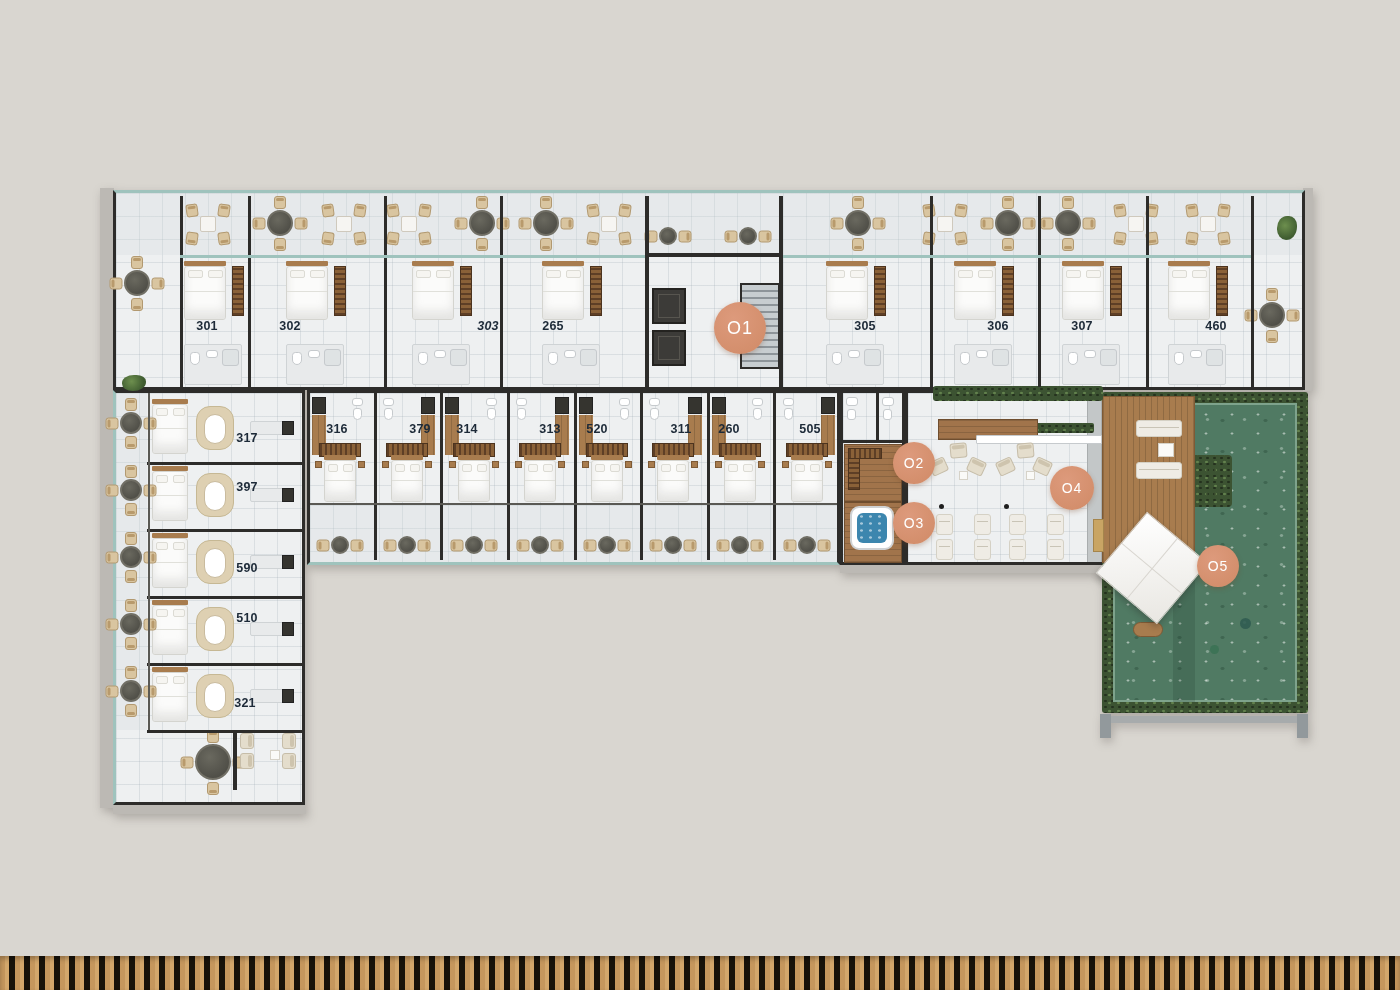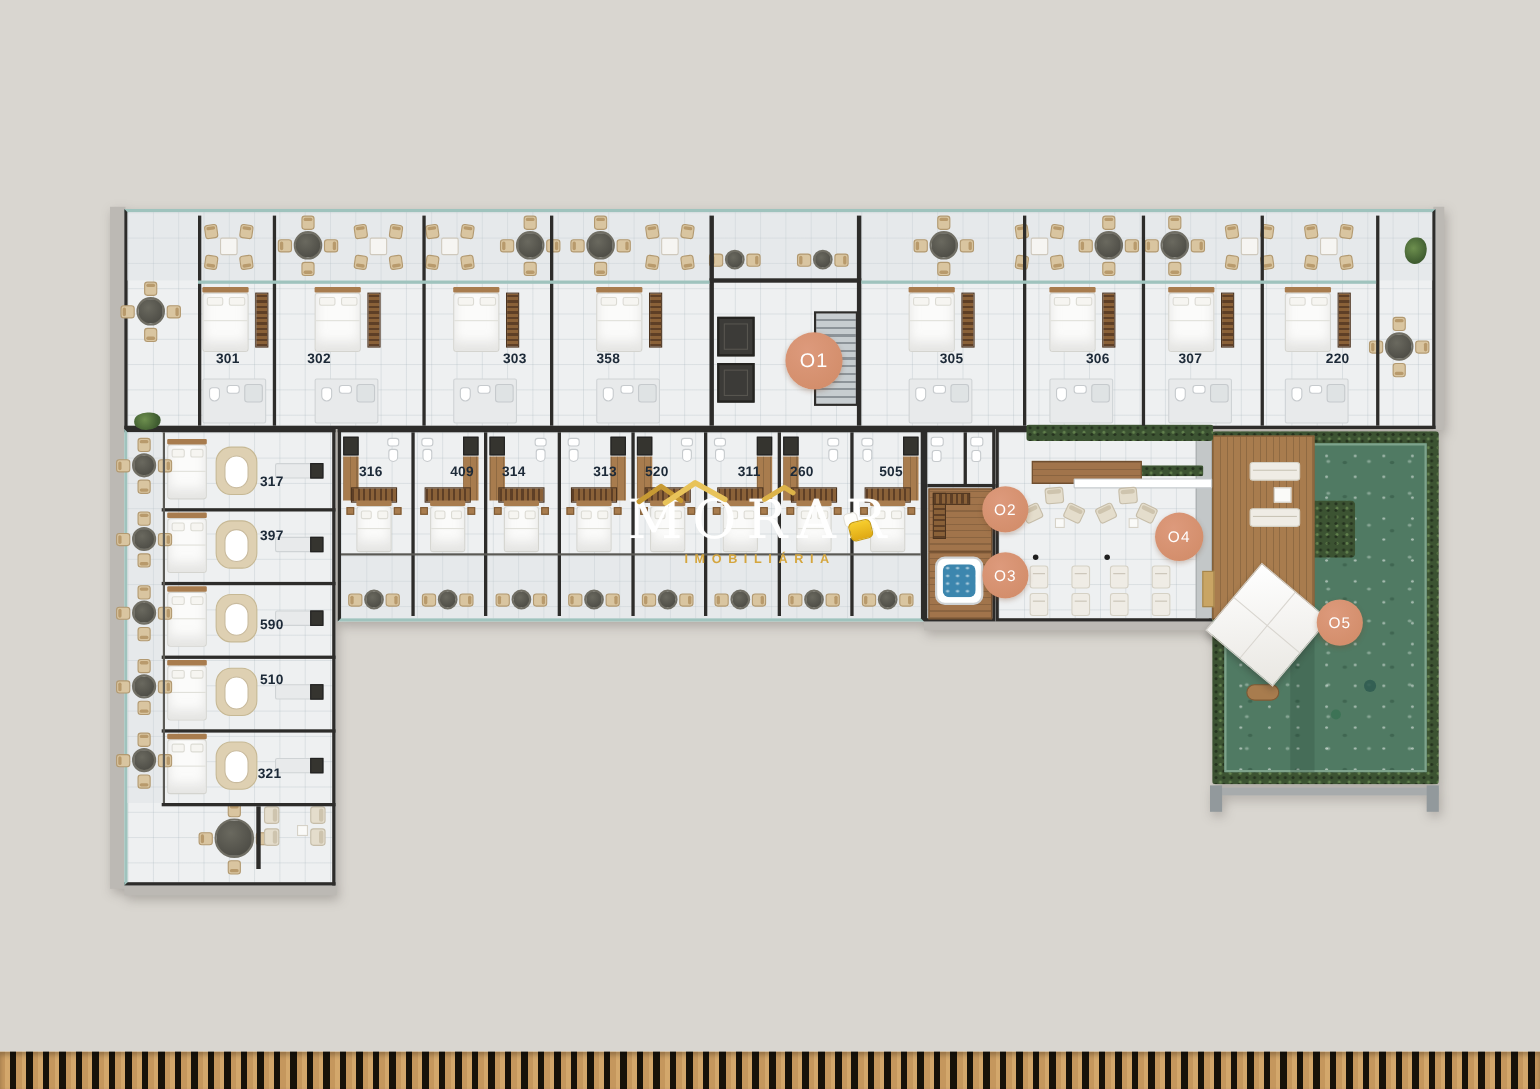--- a/index.html
+++ b/index.html
@@ -584,56 +584,43 @@
     </div>
     <div class="abs woodsq" style="left:1133px;top:622px;width:30px;height:15px;border-radius:8px;z-index:10;"></div>
     <div class="abs graywall" style="left:1102px;top:716px;width:206px;height:7px;"></div>
     <div class="abs graypost" style="left:1100px;top:714px;width:11px;height:24px;"></div>
     <div class="abs graypost" style="left:1297px;top:714px;width:11px;height:24px;"></div>
   </div>
 
   <div id="labels">
       <span class="unit-label" style="left: 207px; top: 326px;">301</span>
       <span class="unit-label" style="left: 290px; top: 326px;">302</span>
-      <span class="unit-label" style="left: 468px; top: 326px;">303</span>
-      <span class="unit-label" style="left: 553px; top: 326px;">358</span>
+      <span class="unit-label" style="left: 488px; top: 326px; font-style: italic;">303</span>
+      <span class="unit-label" style="left: 553px; top: 326px;">265</span>
       <span class="unit-label" style="left: 865px; top: 326px;">305</span>
       <span class="unit-label" style="left: 998px; top: 326px;">306</span>
       <span class="unit-label" style="left: 1082px; top: 326px;">307</span>
-      <span class="unit-label" style="left: 1216px; top: 326px;">220</span>
+      <span class="unit-label" style="left: 1216px; top: 326px;">460</span>
       <span class="unit-label" style="left: 810px; top: 429px;">505</span>
       <span class="unit-label" style="left: 729px; top: 429px;">260</span>
       <span class="unit-label" style="left: 681px; top: 429px;">311</span>
       <span class="unit-label" style="left: 597px; top: 429px;">520</span>
       <span class="unit-label" style="left: 550px; top: 429px;">313</span>
       <span class="unit-label" style="left: 467px; top: 429px;">314</span>
-      <span class="unit-label" style="left: 420px; top: 429px;">409</span>
+      <span class="unit-label" style="left: 420px; top: 429px;">379</span>
       <span class="unit-label" style="left: 337px; top: 429px;">316</span>
       <span class="unit-label" style="left: 247px; top: 438px;">317</span>
       <span class="unit-label" style="left: 247px; top: 487px;">397</span>
       <span class="unit-label" style="left: 247px; top: 568px;">590</span>
       <span class="unit-label" style="left: 247px; top: 618px;">510</span>
       <span class="unit-label" style="left: 245px; top: 703px;">321</span>
     </div>
   <div id="markers">
       <div class="marker" style="left: 740px; top: 328px; width: 52px; height: 52px; font-size: 18px;">O1</div>
       <div class="marker" style="left: 914px; top: 463px; width: 42px; height: 42px; font-size: 14px;">O2</div>
       <div class="marker" style="left: 914px; top: 523px; width: 42px; height: 42px; font-size: 14px;">O3</div>
       <div class="marker" style="left: 1072px; top: 488px; width: 44px; height: 44px; font-size: 14px;">O4</div>
       <div class="marker" style="left: 1218px; top: 566px; width: 42px; height: 42px; font-size: 14px;">O5</div>
     </div>
 
-  <div id="watermark">
-    <svg style="position:absolute;left:22px;top:14px;" width="160" height="26" viewBox="0 0 160 26">
-      <polyline points="6,22 26,8 44,21" fill="none" stroke="#c79a33" stroke-width="4.5" stroke-linecap="round" stroke-linejoin="round"></polyline>
-      <polyline points="30,23 57,5 84,20" fill="none" stroke="#e8c35a" stroke-width="5" stroke-linecap="round" stroke-linejoin="round"></polyline>
-      <polyline points="120,20 138,9 146,14" fill="none" stroke="#dcb348" stroke-width="4.5" stroke-linecap="round" stroke-linejoin="round"></polyline>
-    </svg>
-    <span id="brand-name">MORAR</span>
-    <div style="position:absolute;left:214px;top:46px;width:30px;height:30px;">
-      <div class="abs" style="left:0;top:0;width:13px;height:13px;background:#fdfdfb;border:1px solid #e0ded7;border-radius:4px;transform:rotate(-14deg);"></div>
-      <div class="abs" style="left:5px;top:7px;width:21px;height:18px;background:linear-gradient(#f7ce2e,#dfa914);border:1px solid #c89c12;border-radius:5px;transform:rotate(-14deg);"></div>
-    </div>
-    <span id="brand-sub">IMOBILIÁRIA</span>
-  </div>
 
   <div id="wood-strip"></div>
 </div>
 
 </body></html>

